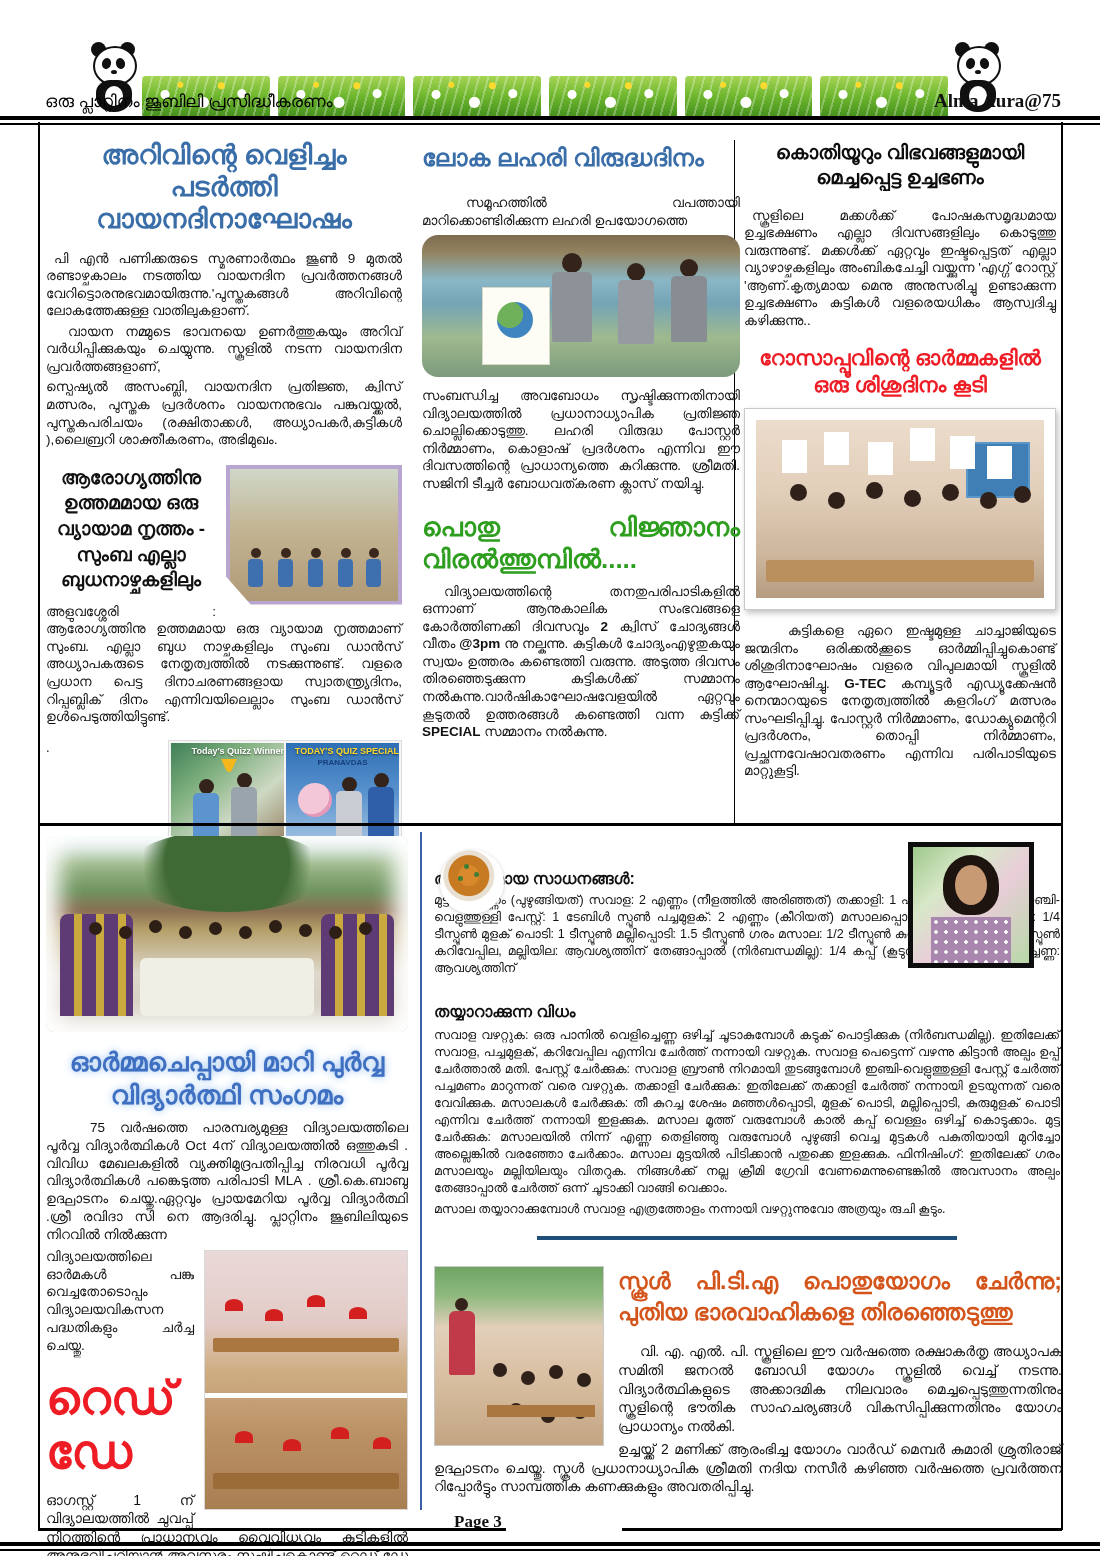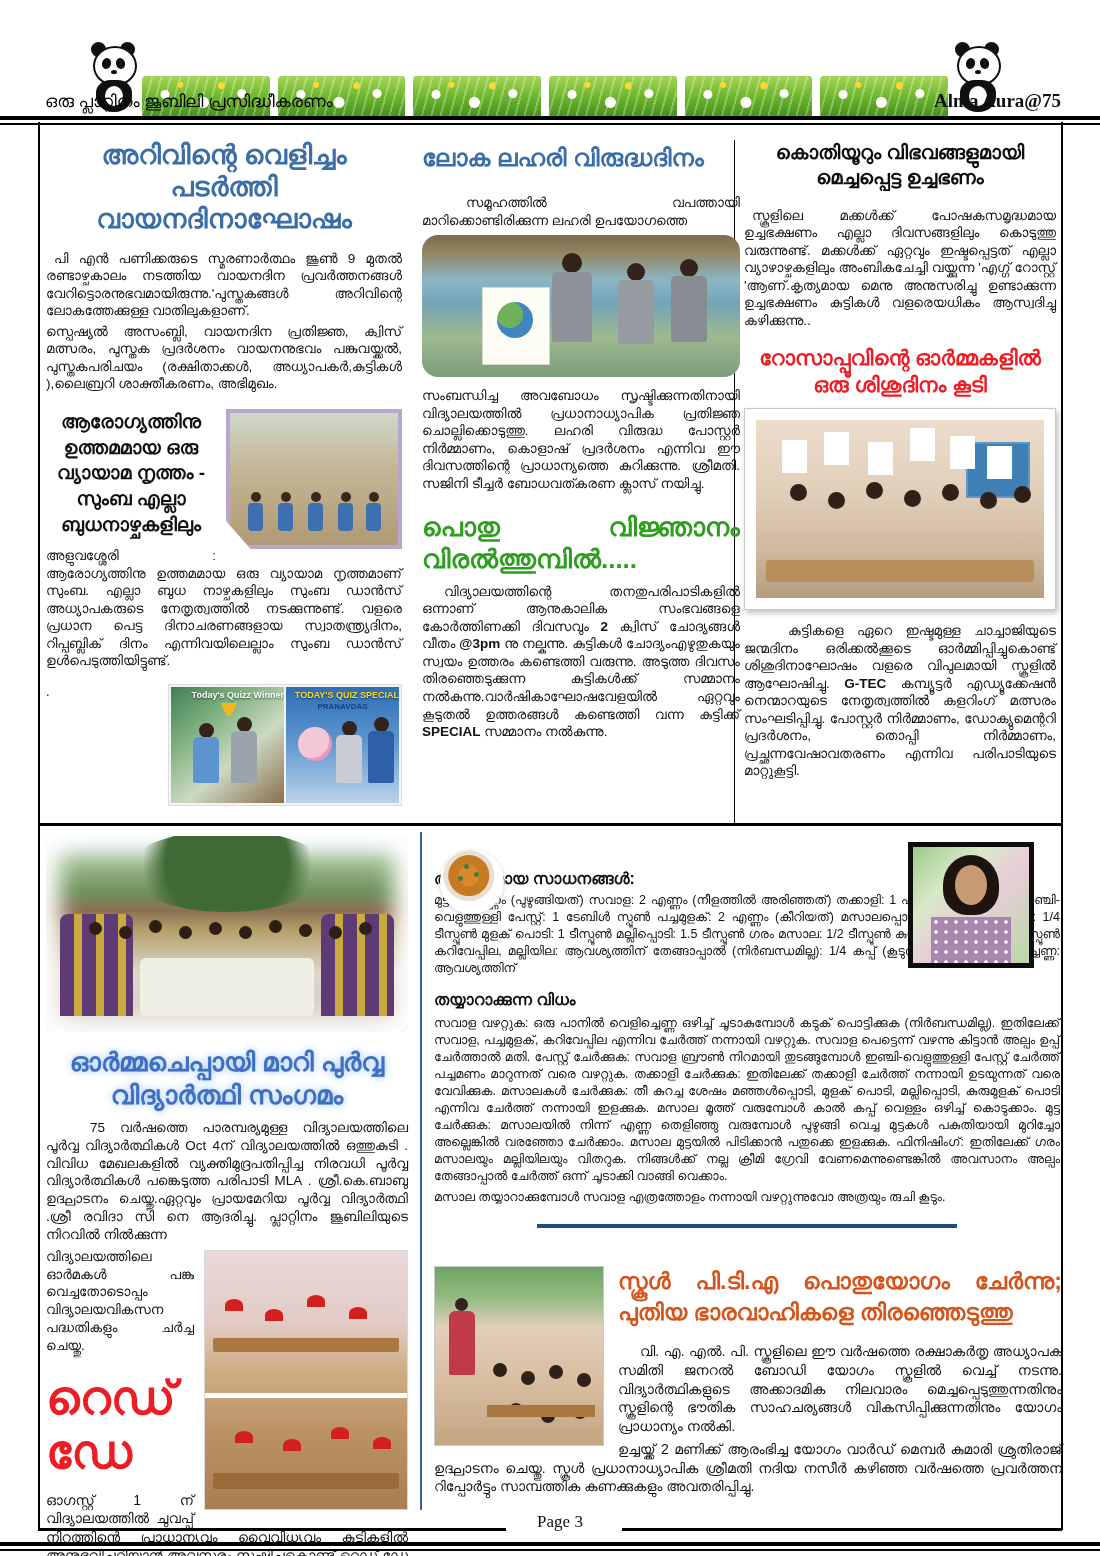--- a/index.html
+++ b/index.html
@@ -162,22 +162,22 @@
   #bl p{font-size:13.5px;line-height:1.32;text-align:justify;margin:0 0 4px;}
   #bl .rd-body{font-size:14px;}
   #recipe{position:absolute;left:434px;top:842px;width:626px;}
   #recipe .lbl{font-weight:bold;font-size:16px;margin:0 0 4px;}
   #recipe p{font-size:12.5px;line-height:1.36;text-align:justify;margin:0;}
   .ing-lbl{margin-left:58px;padding-top:28px;}
   .navy-div{width:420px;height:4px;background:#1f4e79;margin:18px auto 0;}
   #pta{position:absolute;left:434px;top:1262px;width:628px;}
   #pta p{font-size:14px;line-height:1.34;text-align:justify;margin:0 0 4px;}
   
-  .pagefoot{position:absolute;left:470px;top:1512px;width:180px;text-align:center;
-            font-family:"Liberation Serif", serif;font-size:17px;}
+  .pagefoot{position:absolute;left:454px;top:1512px;width:180px;
+            font-family:"Liberation Serif", serif;font-size:17px;font-weight:bold;}
 </style>
 </head>
 <body>
 
 <div class="page">
 
   <div class="panda pl">
     <div class="ear e1"></div>
       <div class="ear e2"></div>
       <div class="head"></div>
@@ -211,20 +211,21 @@
   </div>
   <div class="hrule rule-a"></div>
   <div class="hrule rule-b"></div>
   <div class="vline left"></div>
   <div class="vline right"></div>
   <div class="vline coldiv"></div>
 
   <div class="col" id="col1">
     <h1 class="h-blue">അറിവിന്റെ വെളിച്ചം പടർത്തി വായനദിനാഘോഷം</h1>
     <p class="ind1">പി എൻ പണിക്കരുടെ സ്മരണാർത്ഥം ജൂൺ 9 മുതൽ രണ്ടാഴ്ചകാലം നടത്തിയ വായനദിന പ്രവർത്തനങ്ങൾ വേറിട്ടൊരനുഭവമായിരുന്നു.'പുസ്തകങ്ങൾ അറിവിന്റെ ലോകത്തേക്കുള്ള വാതിലുകളാണ്.</p>
+    <p class="ind2">വായന നമ്മുടെ ഭാവനയെ ഉണർത്തുകയും അറിവ് വർധിപ്പിക്കുകയും ചെയ്യുന്നു. സ്കൂളിൽ നടന്ന വായനദിന പ്രവർത്തങ്ങളാണ്,</p>
     <p>സ്പെഷ്യൽ അസംബ്ലി, വായനദിന പ്രതിജ്ഞ, ക്വിസ് മത്സരം, പുസ്തക പ്രദർശനം വായനനുഭവം പങ്കുവയ്ക്കൽ, പുസ്തകപരിചയം (രക്ഷിതാക്കൾ, അധ്യാപകർ,കുട്ടികൾ ),ലൈബ്രറി ശാക്തീകരണം, അഭിമുഖം.</p>
 
     <div style="margin-top:16px;">
       <div class="photo zumba-ph">
         <span class="zk" style="left:18px;"></span>
           <span class="zk" style="left:48px;"></span>
         <span class="zk" style="left:78px;"></span>
           <span class="zk" style="left:108px;"></span>
         <span class="zk" style="left:136px;"></span>
       </div>
@@ -316,21 +317,21 @@
 
   <div id="recipe">
     <div class="eggph"></div>
     <div class="photo womanph">
       <span class="hair"></span>
         <span class="face"></span>
         <span class="dress"></span>
     </div>
     <div class="lbl ing-lbl">ആവശ്യമായ സാധനങ്ങൾ:</div>
     <p>മുട്ട: 4 എണ്ണം (പുഴുങ്ങിയത്) സവാള: 2 എണ്ണം (നീളത്തിൽ അരിഞ്ഞത്) തക്കാളി: 1 എണ്ണം (അരിഞ്ഞത്) ഇഞ്ചി-വെളുത്തുള്ളി പേസ്റ്റ്: 1 ടേബിൾ സ്പൂൺ പച്ചമുളക്: 2 എണ്ണം (കീറിയത്) മസാലപ്പൊടികൾ: മഞ്ഞൾപ്പൊടി: 1/4 ടീസ്പൂൺ മുളക് പൊടി: 1 ടീസ്പൂൺ മല്ലിപ്പൊടി: 1.5 ടീസ്പൂൺ ഗരം മസാല: 1/2 ടീസ്പൂൺ കുരുമുളക് പൊടി: 1/2 ടീസ്പൂൺ കറിവേപ്പില, മല്ലിയില: ആവശ്യത്തിന് തേങ്ങാപ്പാൽ (നിർബന്ധമില്ല): 1/4 കപ്പ് (കൂടുതൽ രുചിക്ക്) വെളിച്ചെണ്ണ: ആവശ്യത്തിന്</p>
-    <div class="lbl" style="margin-top:14px;">തയ്യാറാക്കുന്ന വിധം</div>
+    <div class="lbl" style="margin-top:26px;">തയ്യാറാക്കുന്ന വിധം</div>
     <p style="margin-top:6px;">സവാള വഴറ്റുക: ഒരു പാനിൽ വെളിച്ചെണ്ണ ഒഴിച്ച് ചൂടാകുമ്പോൾ കടുക് പൊട്ടിക്കുക (നിർബന്ധമില്ല). ഇതിലേക്ക് സവാള, പച്ചമുളക്, കറിവേപ്പില എന്നിവ ചേർത്ത് നന്നായി വഴറ്റുക. സവാള പെട്ടെന്ന് വഴന്നു കിട്ടാൻ അല്പം ഉപ്പ് ചേർത്താൽ മതി. പേസ്റ്റ് ചേർക്കുക: സവാള ബ്രൗൺ നിറമായി തുടങ്ങുമ്പോൾ ഇഞ്ചി-വെളുത്തുള്ളി പേസ്റ്റ് ചേർത്ത് പച്ചമണം മാറുന്നത് വരെ വഴറ്റുക. തക്കാളി ചേർക്കുക: ഇതിലേക്ക് തക്കാളി ചേർത്ത് നന്നായി ഉടയുന്നത് വരെ വേവിക്കുക. മസാലകൾ ചേർക്കുക: തീ കുറച്ച ശേഷം മഞ്ഞൾപ്പൊടി, മുളക് പൊടി, മല്ലിപ്പൊടി, കുരുമുളക് പൊടി എന്നിവ ചേർത്ത് നന്നായി ഇളക്കുക. മസാല മൂത്ത് വരുമ്പോൾ കാൽ കപ്പ് വെള്ളം ഒഴിച്ച് കൊടുക്കാം. മുട്ട ചേർക്കുക: മസാലയിൽ നിന്ന് എണ്ണ തെളിഞ്ഞു വരുമ്പോൾ പുഴുങ്ങി വെച്ച മുട്ടകൾ പകുതിയായി മുറിച്ചോ അല്ലെങ്കിൽ വരഞ്ഞോ ചേർക്കാം. മസാല മുട്ടയിൽ പിടിക്കാൻ പതുക്കെ ഇളക്കുക. ഫിനിഷിംഗ്: ഇതിലേക്ക് ഗരം മസാലയും മല്ലിയിലയും വിതറുക. നിങ്ങൾക്ക് നല്ല ക്രീമി ഗ്രേവി വേണമെന്നുണ്ടെങ്കിൽ അവസാനം അല്പം തേങ്ങാപ്പാൽ ചേർത്ത് ഒന്ന് ചൂടാക്കി വാങ്ങി വെക്കാം.</p>
     <p style="margin-top:4px;">മസാല തയ്യാറാക്കുമ്പോൾ സവാള എത്രത്തോളം നന്നായി വഴറ്റുന്നുവോ അത്രയും രുചി കൂടും.</p>
     <div class="navy-div"></div>
   </div>
 
   <div id="pta">
     <div class="photo ptaph">
       <span class="teach"></span>
         <span class="ptaheads"></span>
         <span class="ptadesk"></span>

